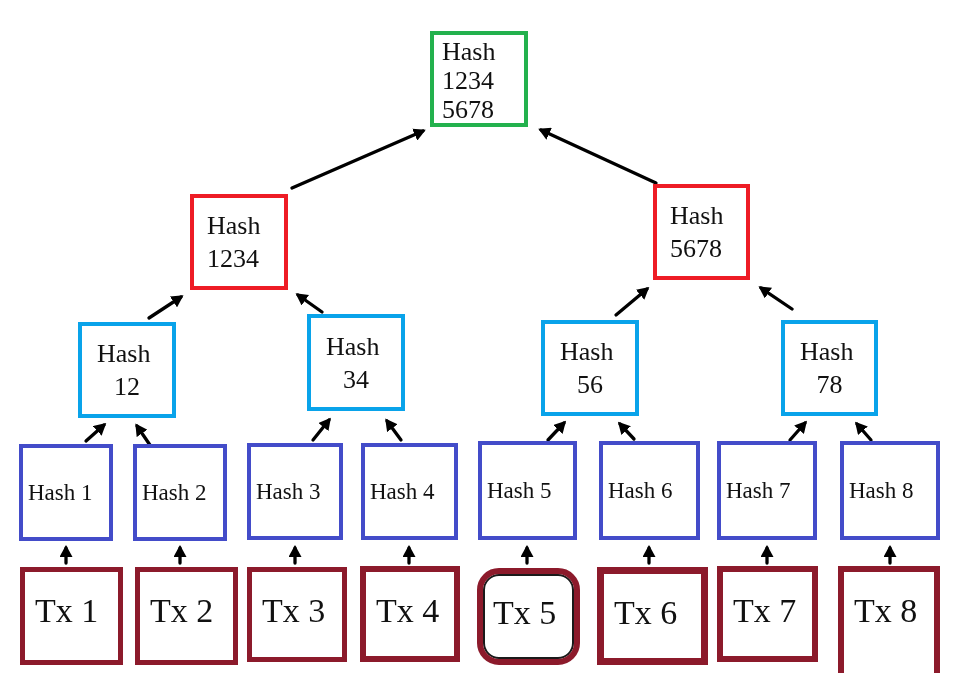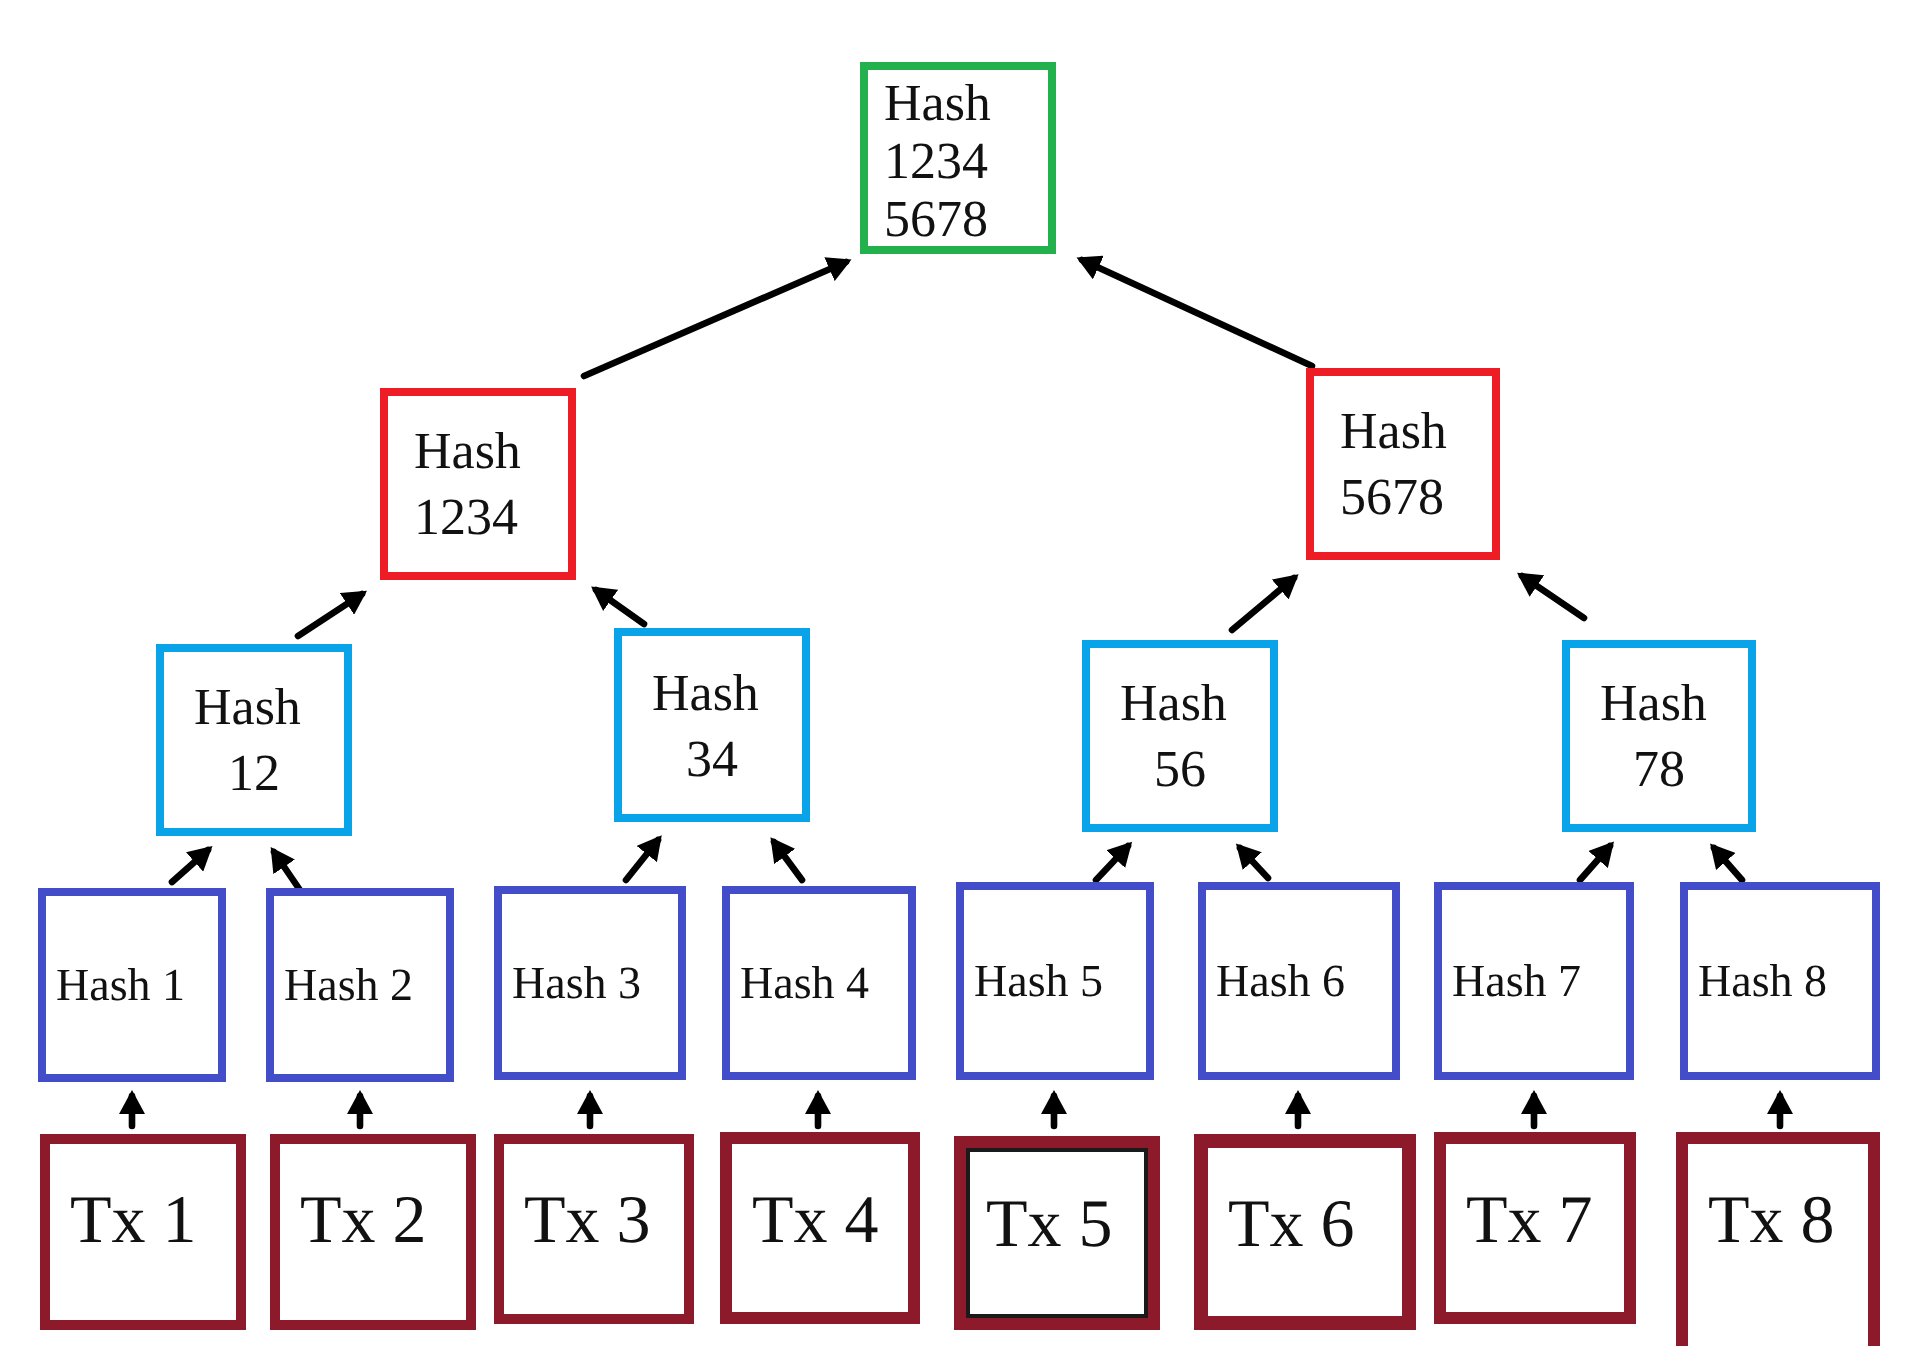--- a/index.html
+++ b/index.html
@@ -146,18 +146,18 @@
   <div class="node leaf-node" style="left:361px; top:443px; width:97px;  height:97px;">Hash 4</div>
   <div class="node leaf-node" style="left:478px; top:441px; width:99px;  height:99px;">Hash 5</div>
   <div class="node leaf-node" style="left:599px; top:441px; width:101px; height:99px;">Hash 6</div>
   <div class="node leaf-node" style="left:717px; top:441px; width:100px; height:99px;">Hash 7</div>
   <div class="node leaf-node" style="left:840px; top:441px; width:100px; height:99px;">Hash 8</div>
 
   <div class="node tx-node" style="left:20px;  top:567px; width:103px; height:98px;">Tx 1</div>
   <div class="node tx-node" style="left:135px; top:567px; width:103px; height:98px;">Tx 2</div>
   <div class="node tx-node" style="left:247px; top:567px; width:100px; height:95px;">Tx 3</div>
   <div class="node tx-node" style="left:360px; top:566px; width:100px; height:96px; border-width:6px;">Tx 4</div>
-  <div class="node tx-node" style="left:477px; top:568px; width:103px; height:97px; border-width:6px; box-shadow: inset 0 0 0 2px #1a1a1a;">Tx 5</div>
+  <div class="node tx-node" style="left:477px; top:568px; width:103px; height:97px; border-width:6px; box-shadow: inset 0 0 0 2px #1a1a1a; border-radius: 22px;">Tx 5</div>
   <div class="node tx-node" style="left:597px; top:567px; width:111px; height:98px; border-width:7px;">Tx 6</div>
   <div class="node tx-node" style="left:717px; top:566px; width:101px; height:96px; border-width:6px;">Tx 7</div>
   <div class="node tx-node" style="left:838px; top:566px; width:102px; height:123px; border-width:6px;">Tx 8</div>
 
 </div>
 
 </body></html>

